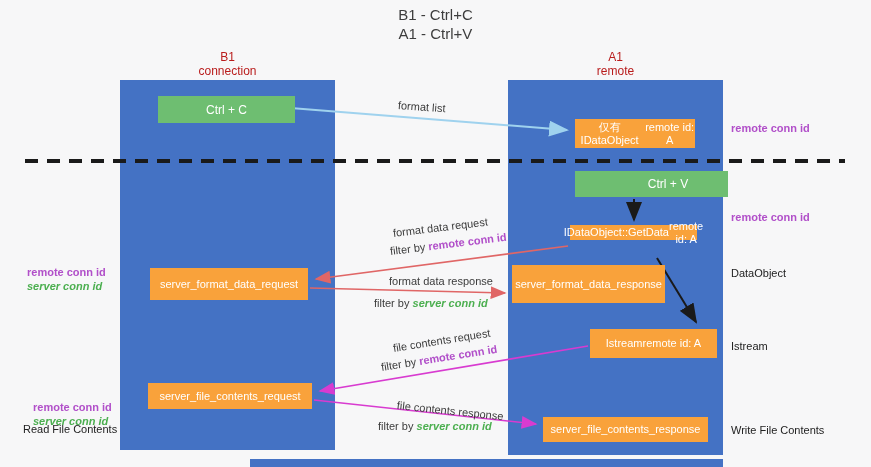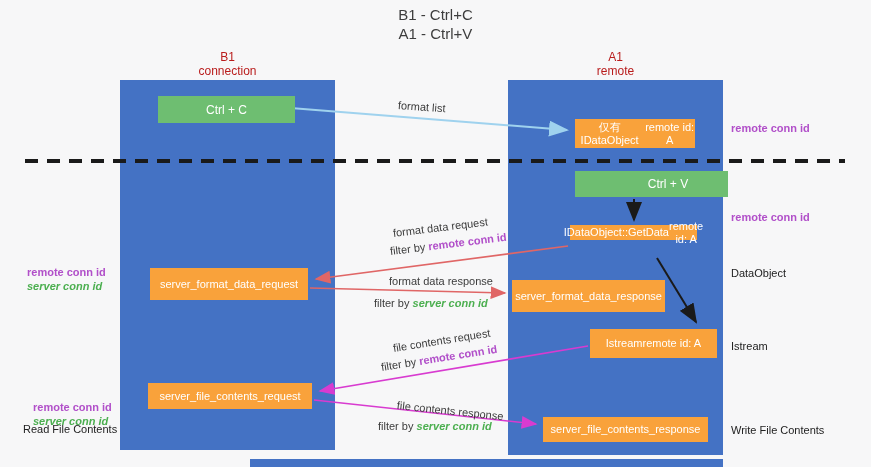--- a/index.html
+++ b/index.html
@@ -86,21 +86,21 @@
 
 <div class="abs obox" style="left:570px;top:225px;width:127px;height:15px;">
   <div>IDataObject::GetData</div>
   <div>remote id: A</div>
 </div>
 
 <div class="abs obox" style="left:150px;top:268px;width:158px;height:32px;">
   <div>server_format_data_request</div>
 </div>
 
-<div class="abs obox" style="left:512px;top:280px;width:153px;height:32px;">
+<div class="abs obox" style="left:512px;top:265px;width:153px;height:38px;">
   <div>server_format_data_response</div>
 </div>
 
 <div class="abs obox" style="left:590px;top:329px;width:127px;height:29px;">
   <div>Istream</div>
   <div>remote id: A</div>
 </div>
 
 <div class="abs obox" style="left:148px;top:383px;width:164px;height:26px;">
   <div>server_file_contents_request</div>

